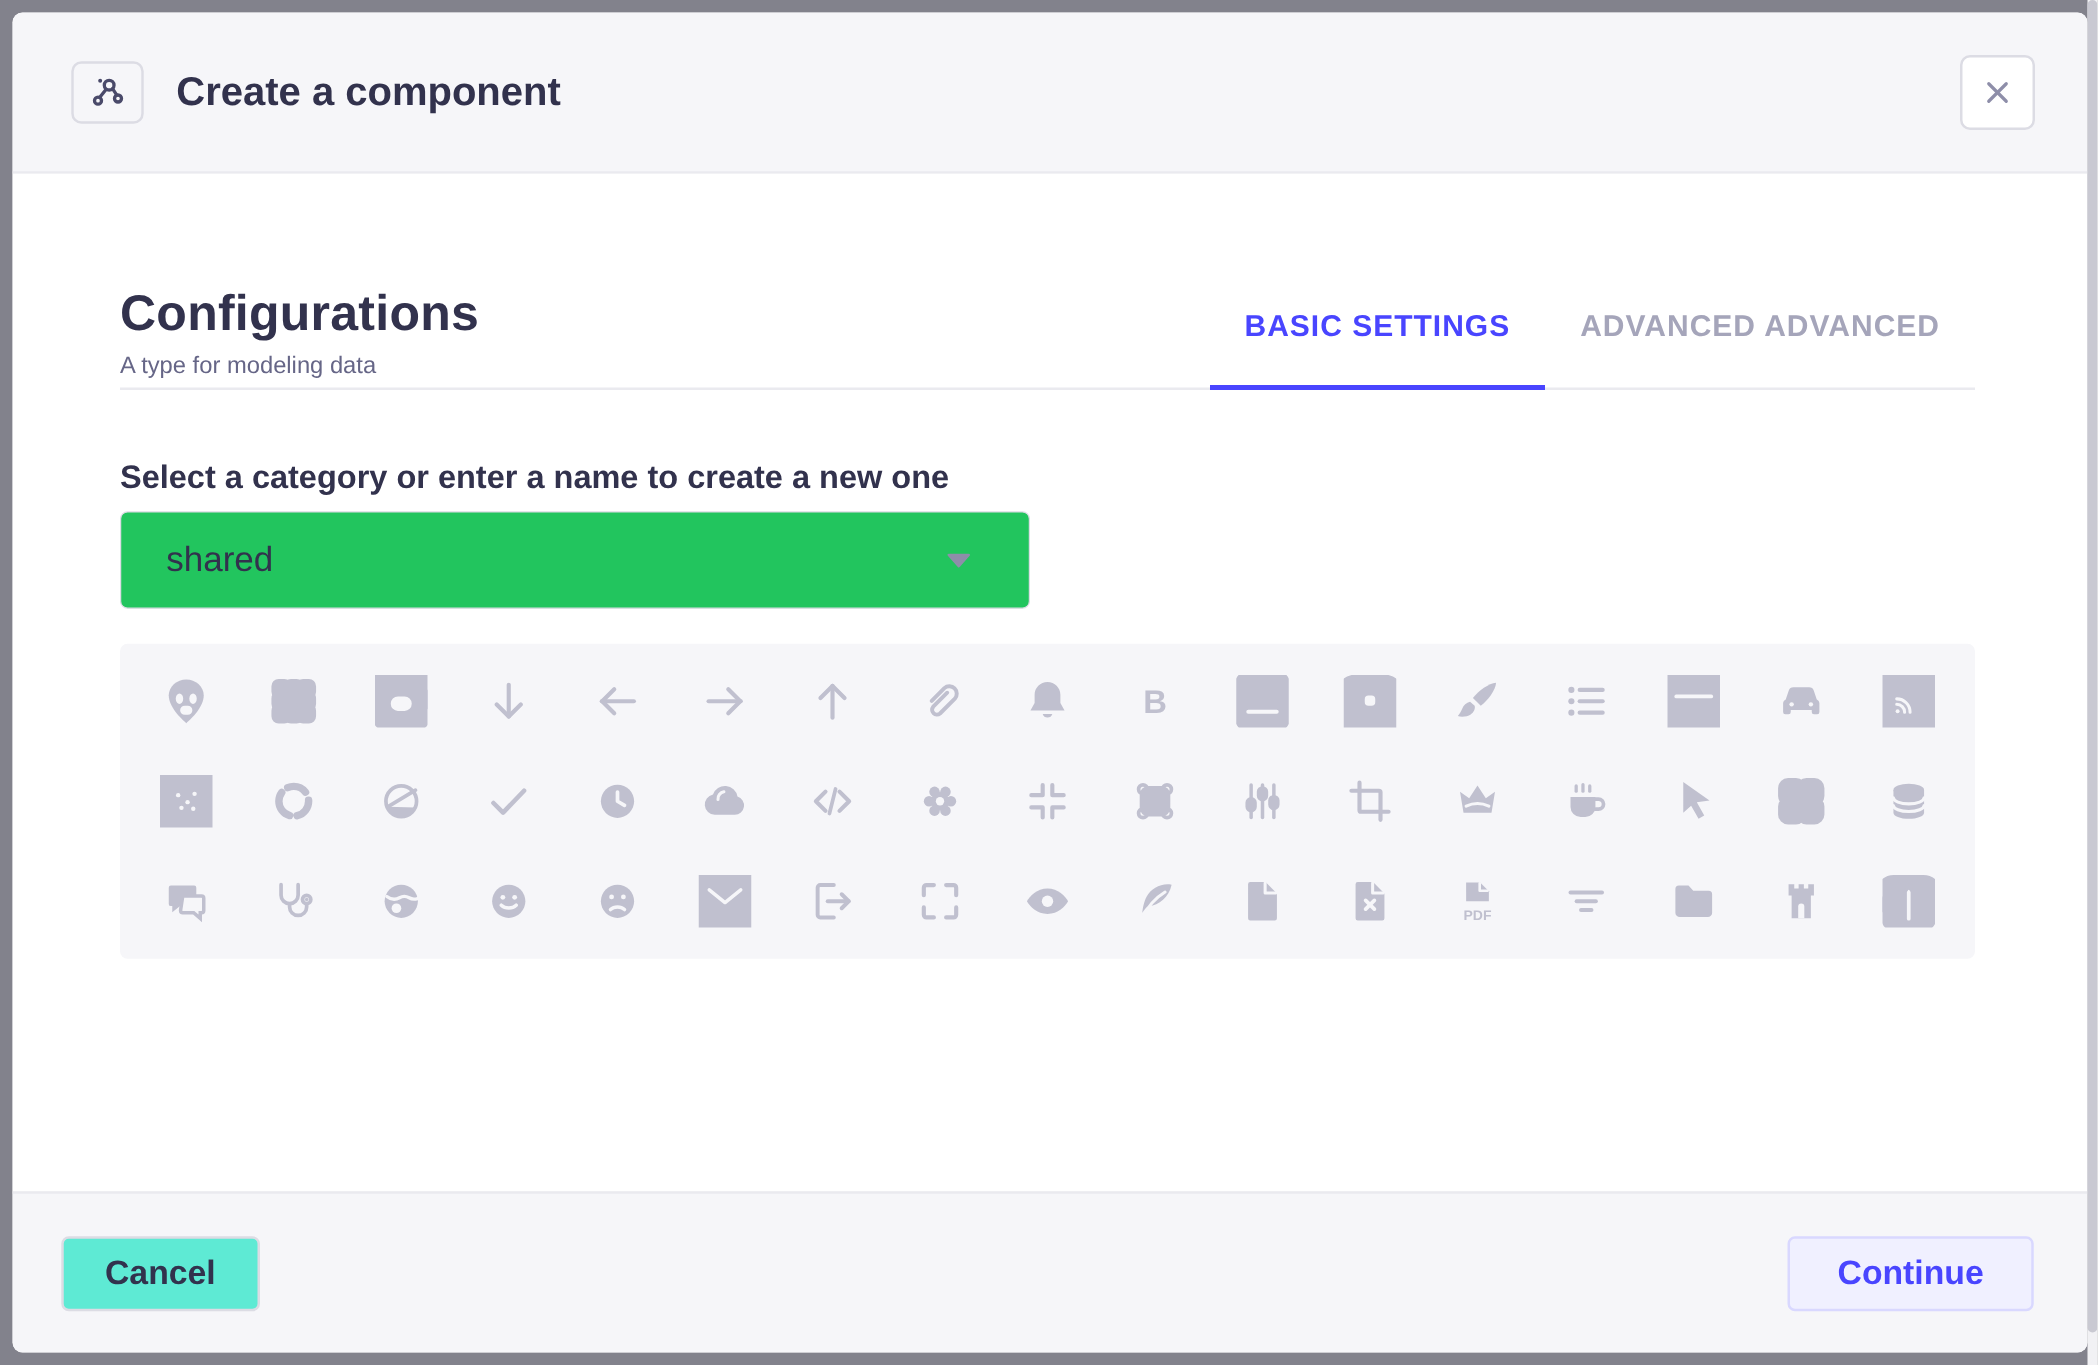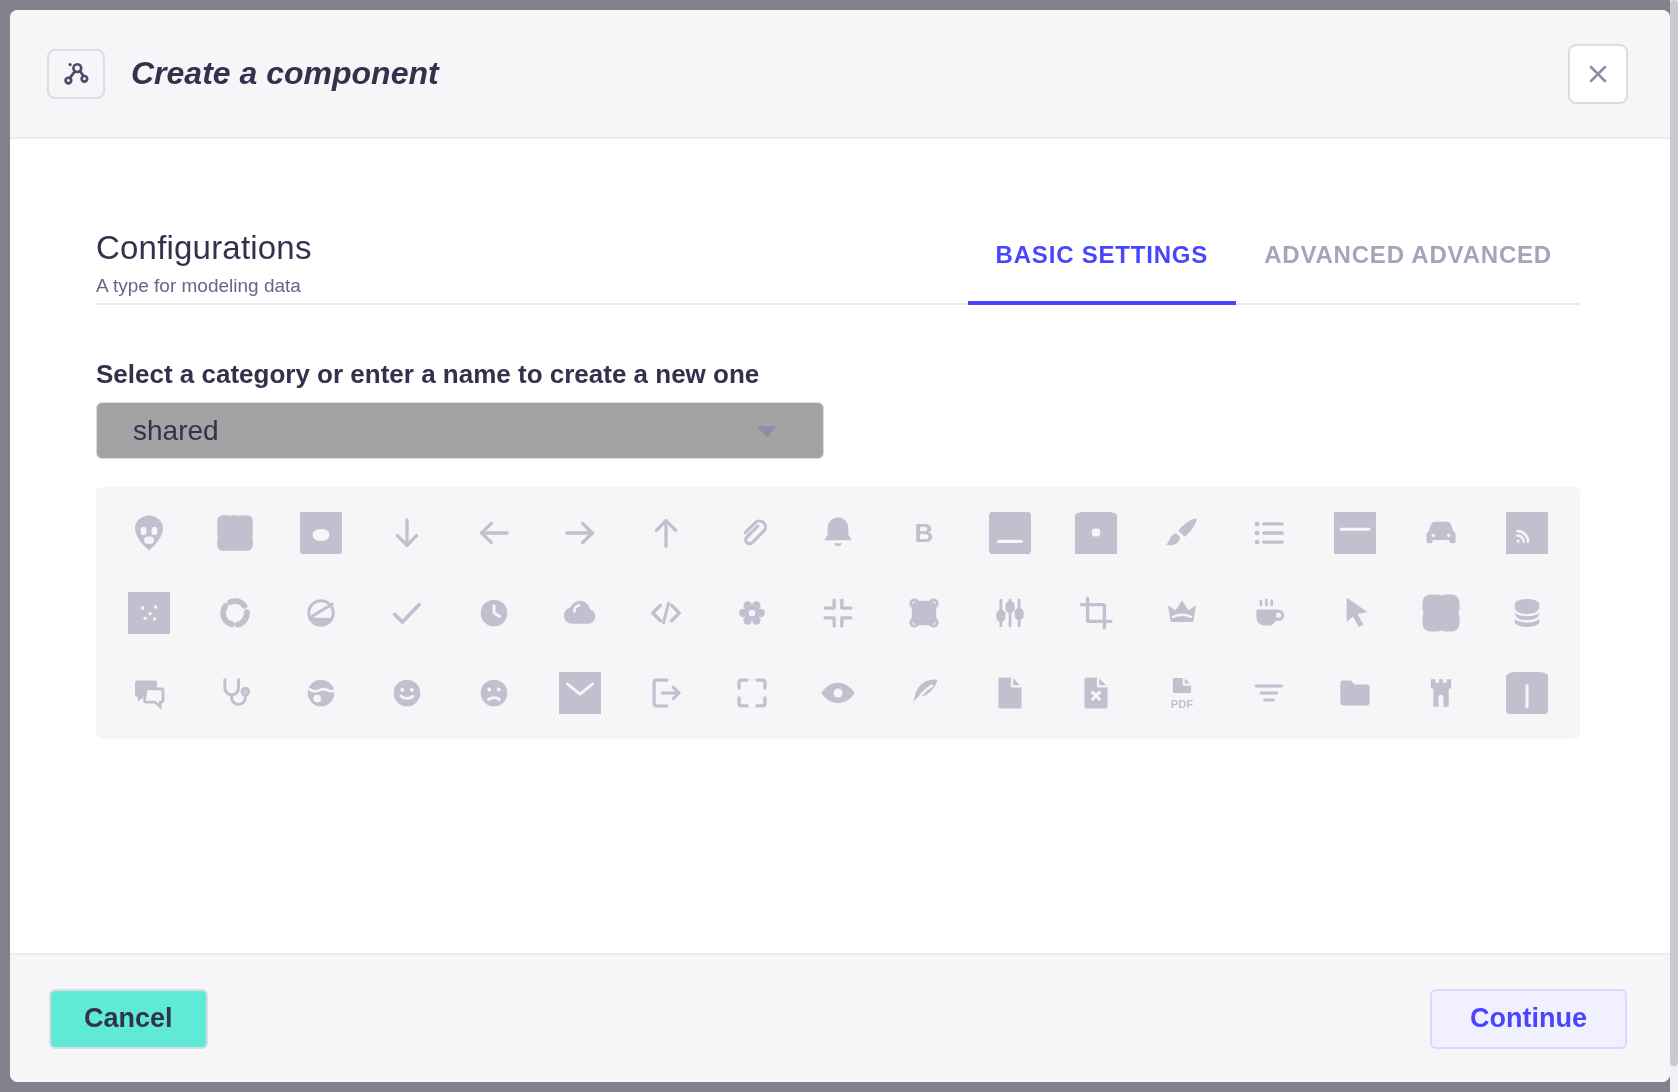--- a/index.html
+++ b/index.html
@@ -4,45 +4,45 @@
 <style>
   * { box-sizing: border-box; margin: 0; padding: 0; }
   html,body { width:1678px; height:1092px; font-family:"Liberation Sans", sans-serif; }
   .stage { position:relative; width:1678px; height:1092px; background:var(--backdrop,#82828C); overflow:hidden; }
 
   .modal { position:absolute; left:10px; top:10px; right:8px; bottom:10px;
            background:#fff; border-radius:8px; display:flex; flex-direction:column; overflow:hidden; }
 
   
   .modal-header { height:129px; flex:0 0 129px; background:var(--surface); border-bottom:2px solid var(--divider);
-                  display:flex; align-items:center; padding:0 42px 0 37px;font-style:italic; }
+                  display:flex; align-items:center; padding:0 42px 0 47px; }
   .comp-icon-box { width:58px; height:50px; background:var(--surface); border:2px solid var(--border);
                    border-radius:8px; display:flex; align-items:center; justify-content:center; }
   .modal-title { font-size:32px; font-weight:700; color:var(--heading); margin-left:26px; }
   .close-btn { margin-left:auto; width:60px; height:60px; background:#fff; border:2px solid var(--border);
                border-radius:8px; display:flex; align-items:center; justify-content:center; cursor:pointer; }
 
   
   .modal-body { flex:1 1 auto; background:#fff; padding:0 90px 0 86px; overflow:hidden; }
 
   .section-row { margin-top:90px; display:flex; align-items:flex-end; border-bottom:2px solid var(--divider); }
-  .section-heading h1 { font-size:33px; font-weight:400; color:var(--heading); letter-spacing:.2px; }
+  .section-heading h1 { font-size:40px; font-weight:700; color:var(--heading); letter-spacing:.2px; }
   .section-heading p { font-size:19px; color:var(--subtle); margin-top:8px; padding-bottom:6px; }
   .tabs { margin-left:auto; display:flex; }
   .tab { position:relative; padding:0 28px 34px; font-size:24px; font-weight:700; letter-spacing:.8px;
          color:var(--tab-inactive); cursor:pointer; white-space:nowrap; }
   .tab.active { color:var(--primary);text-align:center; }
   .tab.active .tab-underline { position:absolute; left:0; right:0; bottom:-2px; height:4px; background:var(--primary); }
 
   .fields-row { margin-top:54px; display:grid; grid-template-columns:1fr 1fr; gap:28px; }
   .field-label { font-size:26px; font-weight:700; color:var(--heading); margin-bottom:12px; }
   .text-input { width:100%; height:78px; border:1px solid var(--border); border-radius:6px;
                 font-size:28px; color:var(--heading); padding:0 30px; outline:none;
                 font-family:"Liberation Sans", sans-serif; background:#fff; }
-  .select-box { width:100%; height:57px; border:1px solid var(--border); border-radius:6px; background:#a3a3a3;
+  .select-box { width:100%; height:78px; border:1px solid var(--border); border-radius:6px; background:#22c55e;
                 display:flex; align-items:center; padding:0 36px; cursor:pointer; }
   .select-value { font-size:28px; color:var(--heading); }
   .select-caret { margin-left:auto; margin-right:8px; display:flex; align-items:center; }
 
   .icon-row { margin-top:64px; display:flex; align-items:center; }
   .icon-search { margin-left:auto; margin-right:16px; display:flex; align-items:center; cursor:pointer; }
 
   .icon-grid { margin-top:28px; height:252px; background:var(--surface); border-radius:6px;
                display:grid; grid-template-columns:repeat(17,1fr); grid-template-rows:repeat(3,1fr);
                padding:6px 10px; }

